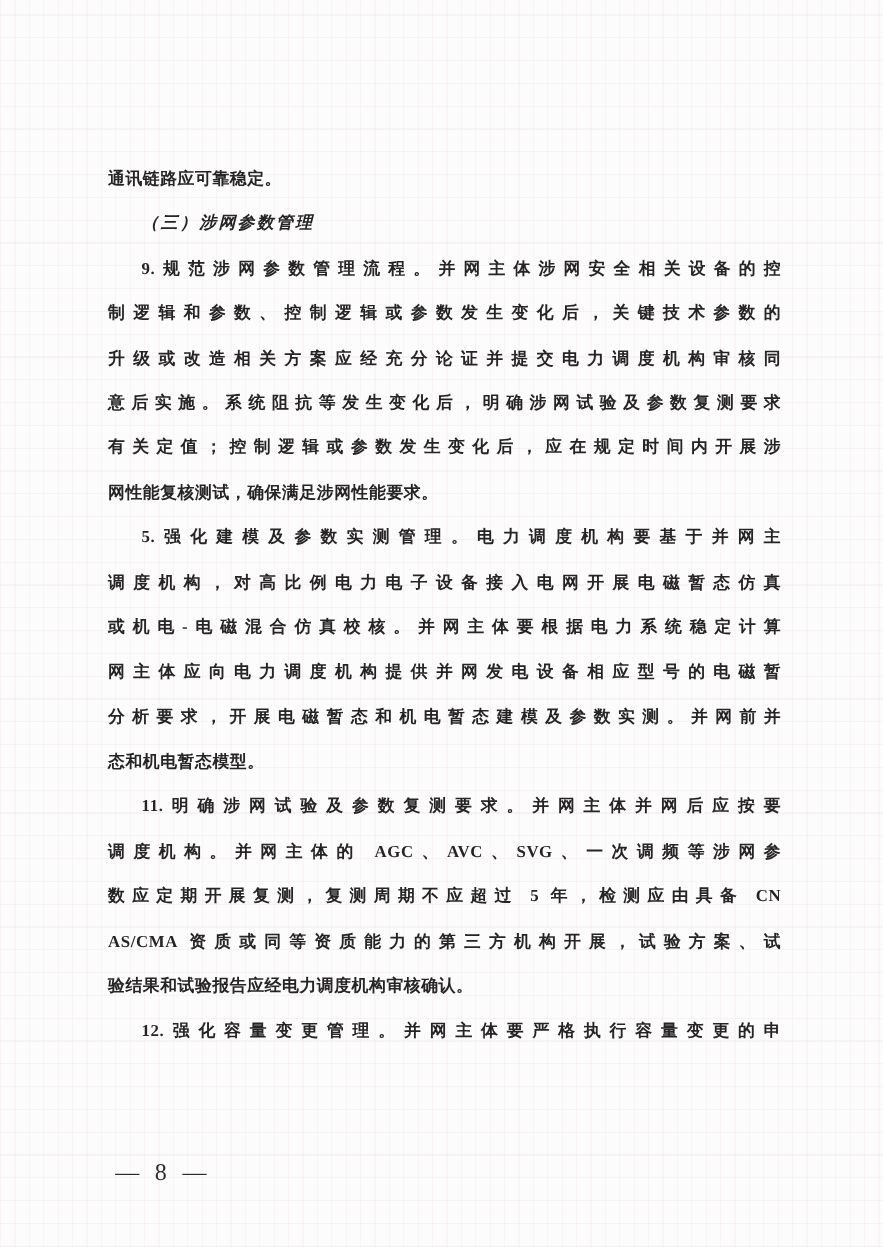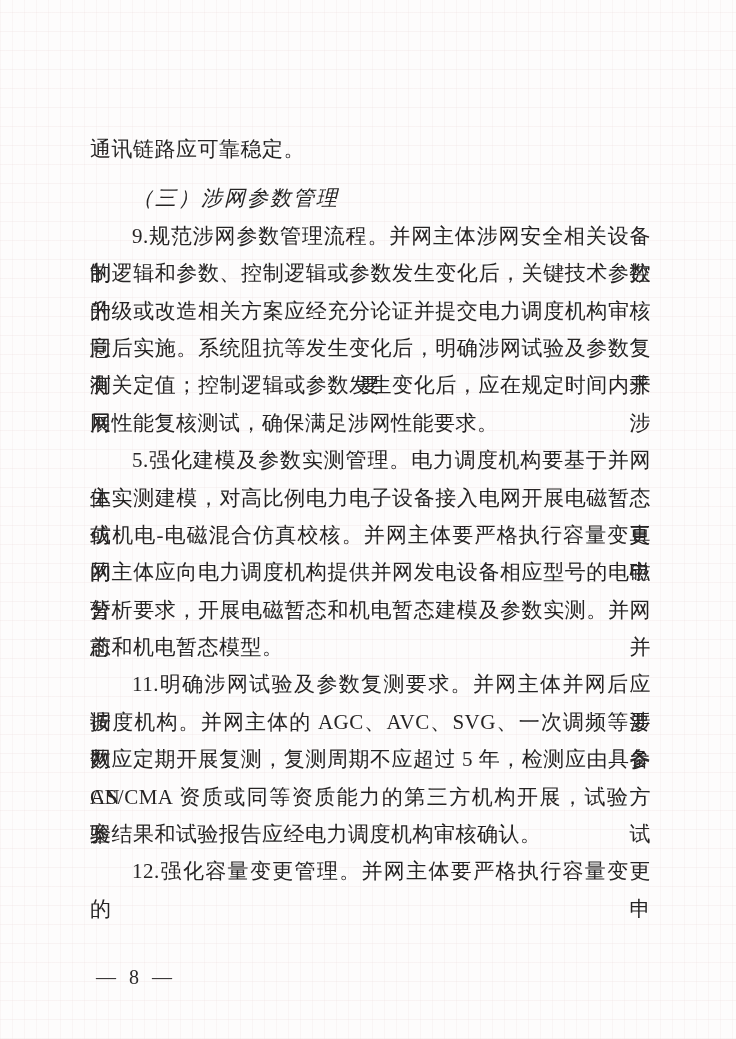--- a/index.html
+++ b/index.html
@@ -21,39 +21,39 @@
     color: #262424;
     overflow: hidden;
   }
   .textblock {
     position: absolute;
     left: 90px;
     top: 131px;
     width: 561px;
   }
   .line {
-    font-size: 21px;
+    font-size: 14px;
     line-height: 37.4px;
     height: 37.4px;
     white-space: normal;
     text-align: left;
     letter-spacing: 0.5px;
+    font-weight: bold;
   }
   .line.justify {
     text-align: justify;
     text-align-last: justify;
     text-justify: inter-ideograph;
   }
   .line.indent {
     text-indent: 2em;
   }
   .line.heading {
     font-style: italic; 
     letter-spacing: 2px;
-    margin-top: 12px;
   }
   .footer {
     position: absolute;
     left: 96px;
     top: 966px;
     font-size: 20px;
     letter-spacing: 4px;
     color: #2e2c2c;
   }
 </style>
@@ -64,22 +64,22 @@
   <div class="textblock" id="textblock">
       <div class="line">通讯链路应可靠稳定。</div>
       <div class="line indent heading">（三）涉网参数管理</div>
       <div class="line justify indent">9.规范涉网参数管理流程。并网主体涉网安全相关设备的控</div>
       <div class="line justify">制逻辑和参数、控制逻辑或参数发生变化后，关键技术参数的</div>
       <div class="line justify">升级或改造相关方案应经充分论证并提交电力调度机构审核同</div>
       <div class="line justify">意后实施。系统阻抗等发生变化后，明确涉网试验及参数复测要求</div>
       <div class="line justify">有关定值；控制逻辑或参数发生变化后，应在规定时间内开展涉</div>
       <div class="line">网性能复核测试，确保满足涉网性能要求。</div>
       <div class="line justify indent">5.强化建模及参数实测管理。电力调度机构要基于并网主</div>
-      <div class="line justify">体实测建模，对高比例电力电子设备接入电网开展电磁暂态仿真</div>
-      <div class="line justify">或机电-电磁混合仿真校核。并网主体要严格执行容量变更的申</div>
+      <div class="line justify">调度机构，对高比例电力电子设备接入电网开展电磁暂态仿真</div>
+      <div class="line justify">或机电-电磁混合仿真校核。并网主体要根据电力系统稳定计算</div>
       <div class="line justify">网主体应向电力调度机构提供并网发电设备相应型号的电磁暂</div>
       <div class="line justify">分析要求，开展电磁暂态和机电暂态建模及参数实测。并网前并</div>
       <div class="line">态和机电暂态模型。</div>
       <div class="line justify indent">11.明确涉网试验及参数复测要求。并网主体并网后应按要</div>
       <div class="line justify">调度机构。并网主体的 AGC、AVC、SVG、一次调频等涉网参</div>
       <div class="line justify">数应定期开展复测，复测周期不应超过 5 年，检测应由具备 CN</div>
       <div class="line justify">AS/CMA 资质或同等资质能力的第三方机构开展，试验方案、试</div>
       <div class="line">验结果和试验报告应经电力调度机构审核确认。</div>
       <div class="line justify indent">12.强化容量变更管理。并网主体要严格执行容量变更的申</div>
     </div>

